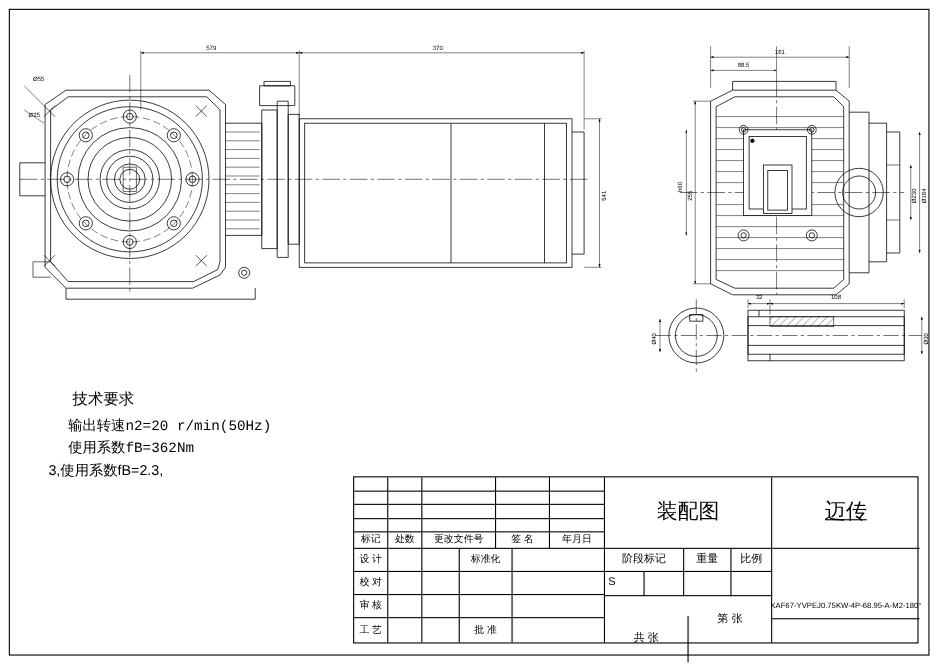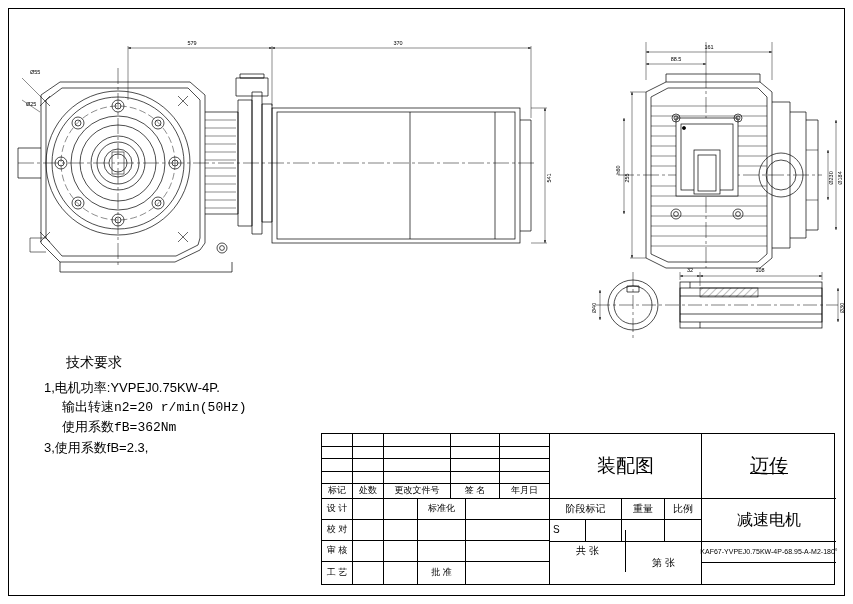--- a/index.html
+++ b/index.html
@@ -241,21 +241,20 @@
       <text x="833" y="178" text-anchor="middle" transform="rotate(-90 833 178)">Ø230</text>
       <text x="690" y="272" text-anchor="middle">32</text>
       <text x="760" y="272" text-anchor="middle">108</text>
       <text x="596" y="308" text-anchor="middle" transform="rotate(-90 596 308)">Ø40</text>
       <text x="844" y="308" text-anchor="middle" transform="rotate(-90 844 308)">Ø30</text>
     </g>
   </svg>
 
   <div id="tech">
     <div class="t-title">技术要求</div>
-    <div class="t-line">1,电机功率:YVPEJ0.75KW-4P.</div>
     <div class="t-line t-indent">输出转速n2=20 r/min(50Hz)</div>
     <div class="t-line t-indent">使用系数fB=362Nm</div>
     <div class="t-line">3,使用系数fB=2.3,</div>
   </div>
 
   <div id="titleblock">
 
     <div class="cell" style="left:0;top:0;width:31px;height:12.5px;"></div>
     <div class="cell" style="left:31px;top:0;width:31px;height:12.5px;"></div>
     <div class="cell" style="left:62px;top:0;width:67px;height:12.5px;"></div>
@@ -310,27 +309,26 @@
     <div class="cell" style="left:96px;top:128px;width:48px;height:22px;border-bottom:none;">批 准</div>
     <div class="cell" style="left:144px;top:128px;width:84px;height:22px;border-bottom:none;"></div>
 
     <div class="cell big" style="left:228px;top:0;width:152px;height:65px;">装配图</div>
 
     <div class="cell big cellnb" style="left:380px;top:0;width:134px;height:65px;text-decoration:underline;">迈传</div>
 
     <div class="cell sm" style="left:228px;top:65px;width:72px;height:21px;">阶段标记</div>
     <div class="cell sm" style="left:300px;top:65px;width:43px;height:21px;">重量</div>
     <div class="cell sm" style="left:343px;top:65px;width:37px;height:21px;">比例</div>
-    <div class="cell mid cellnb" style="left:380px;top:65px;width:134px;height:43px;">减速电机</div>
 
     <div class="cell sm" style="left:228px;top:86px;width:36px;height:22px;justify-content:flex-start;padding-left:3px;">S</div>
     <div class="cell sm" style="left:264px;top:86px;width:36px;height:22px;"></div>
     <div class="cell sm" style="left:300px;top:86px;width:43px;height:22px;"></div>
     <div class="cell sm" style="left:343px;top:86px;width:37px;height:22px;"></div>
 
     <div class="cell tiny cellnb" style="left:380px;top:108px;width:134px;height:21px;border-bottom:1px solid #000;white-space:nowrap;">KAF67-YVPEJ0.75KW-4P-68.95-A-M2-180°</div>
 
-    <div class="cell sm" style="left:228px;top:96px;width:76px;height:42px;border-bottom:none;">共 张</div>
+    <div class="cell sm" style="left:228px;top:126px;width:76px;height:42px;border-bottom:none;">共 张</div>
     <div class="cell sm" style="left:304px;top:108px;width:76px;height:42px;border-bottom:none;">第 张</div>
     <div class="cell sm cellnb" style="left:380px;top:129px;width:134px;height:21px;border-bottom:none;"></div>
   </div>
 
 </div>
 
 </body></html>

